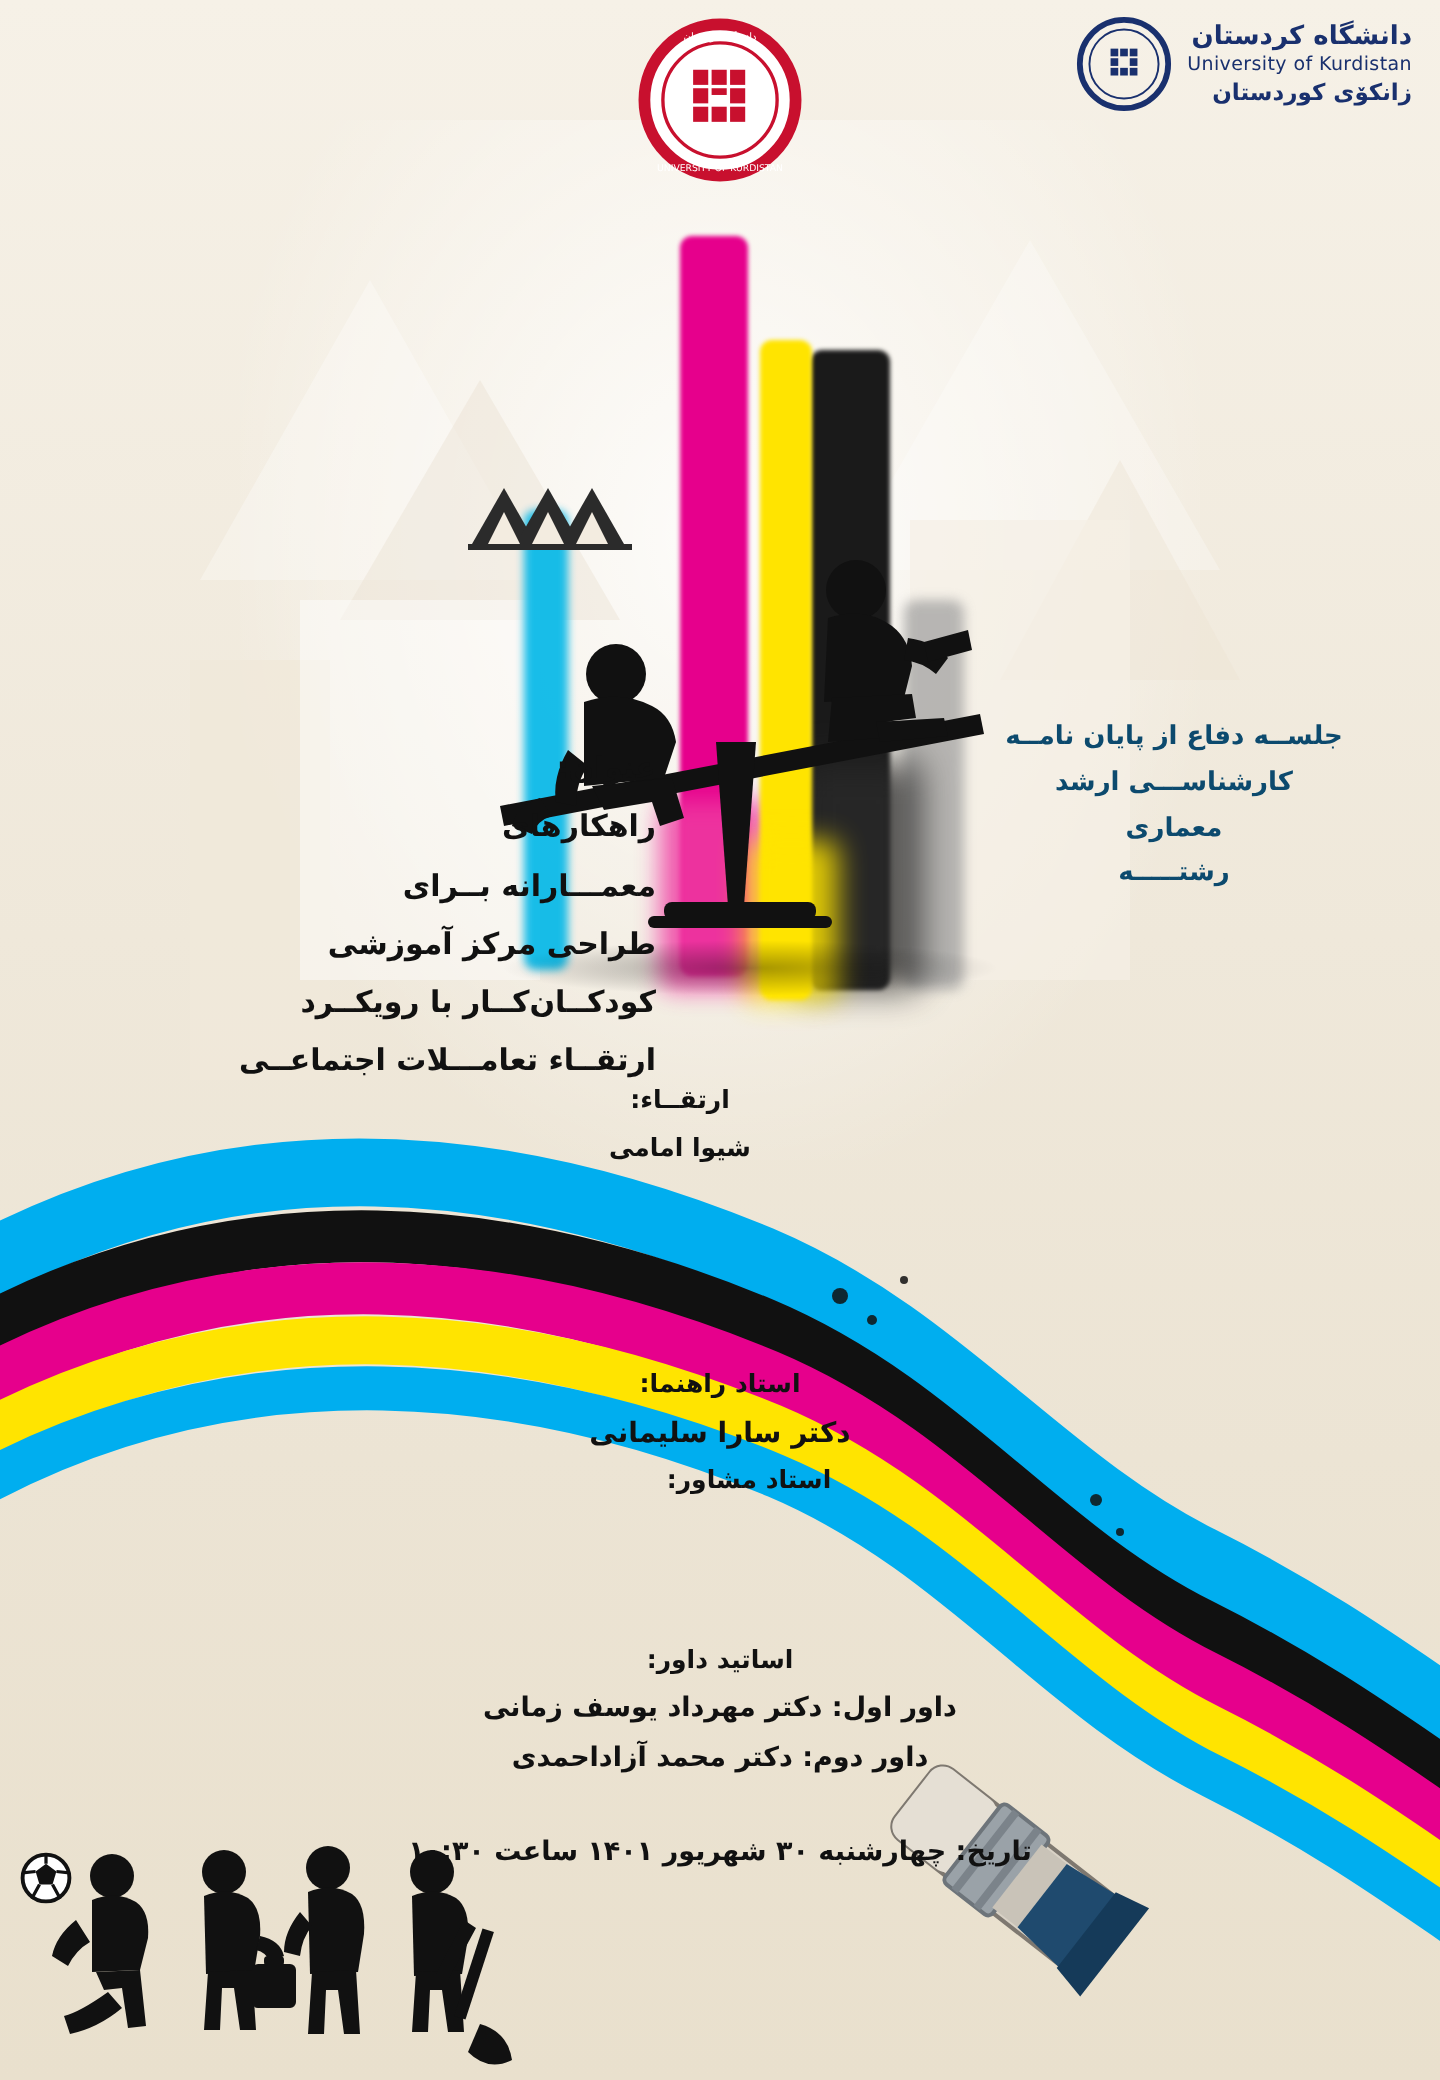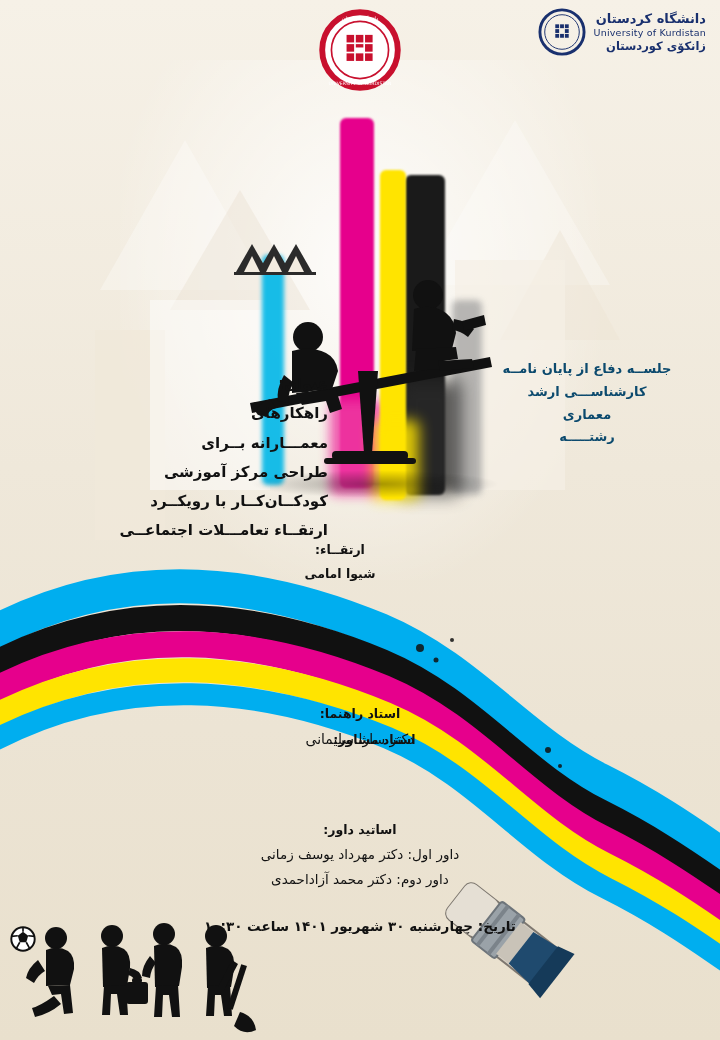--- a/index.html
+++ b/index.html
@@ -117,26 +117,26 @@
     color: #111;
     line-height: 1.9;
   }
 
   .center-block {
     left: 0; right: 0;
     text-align: center;
     direction: rtl;
     color: #111;
   }
-  .supervisor { top: 702px; }
+  .supervisor { top: 680px; }
   .advisor { top: 728px; padding-left: 29px; }
   .judges { top: 818px; }
 
   .center-block .role { font-size: 12.5px; font-weight: bold; line-height: 1.9; }
-  .center-block .name { font-size: 14px; font-weight: normal; line-height: 1.9; }
+  .center-block .name { font-size: 14px; font-weight: bold; line-height: 1.9; }
   .center-block .name.small { font-size: 13.5px; }
 
   .date-line {
     left: 0; right: 0; top: 918px;
     text-align: center;
     direction: rtl;
     font-size: 13.5px;
     font-weight: bold;
     color: #111;
   }

